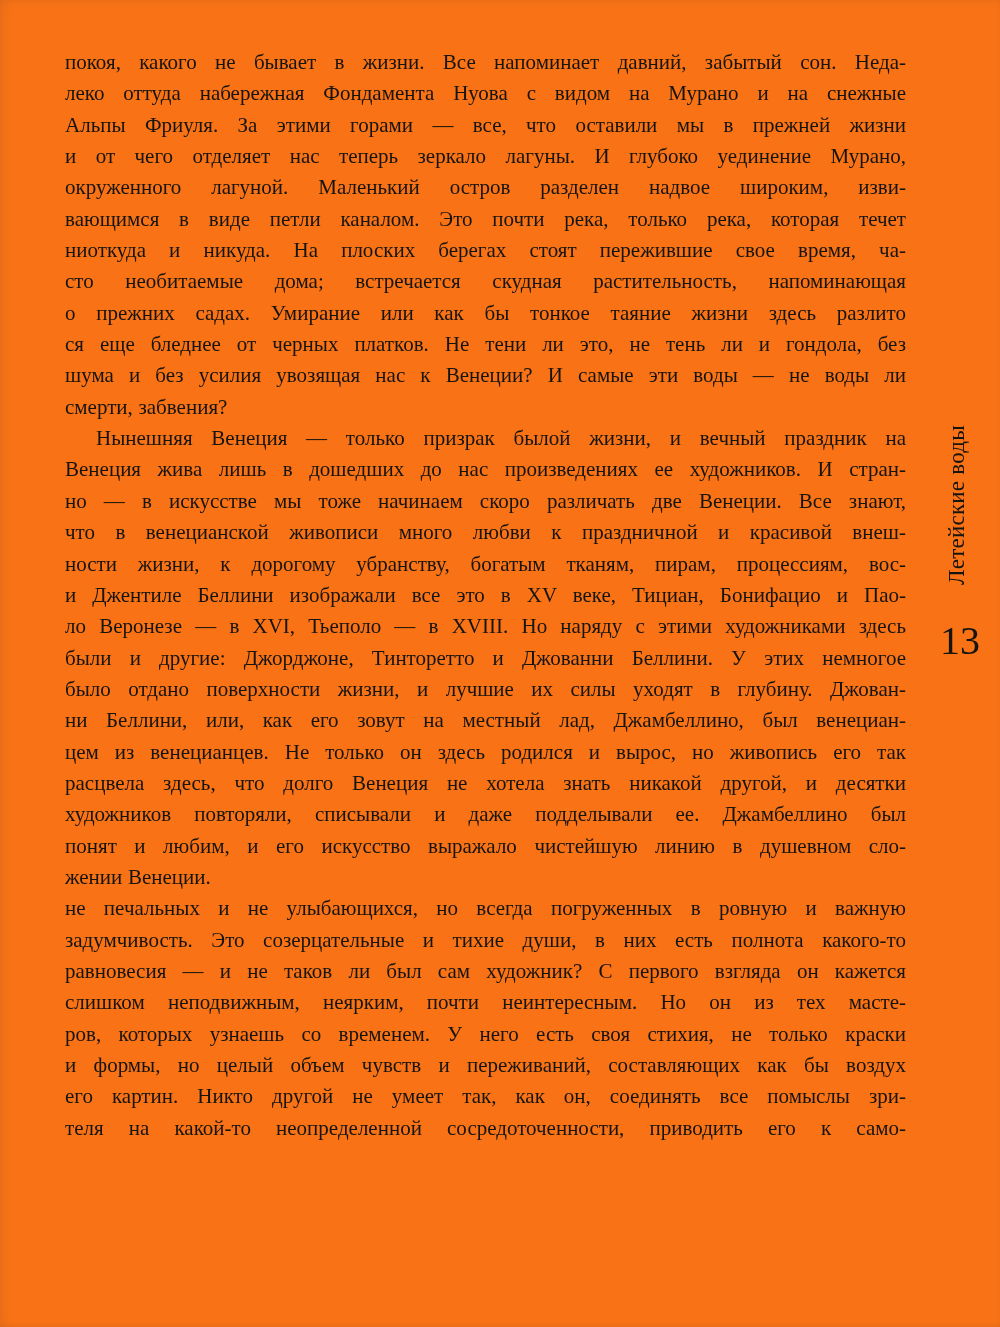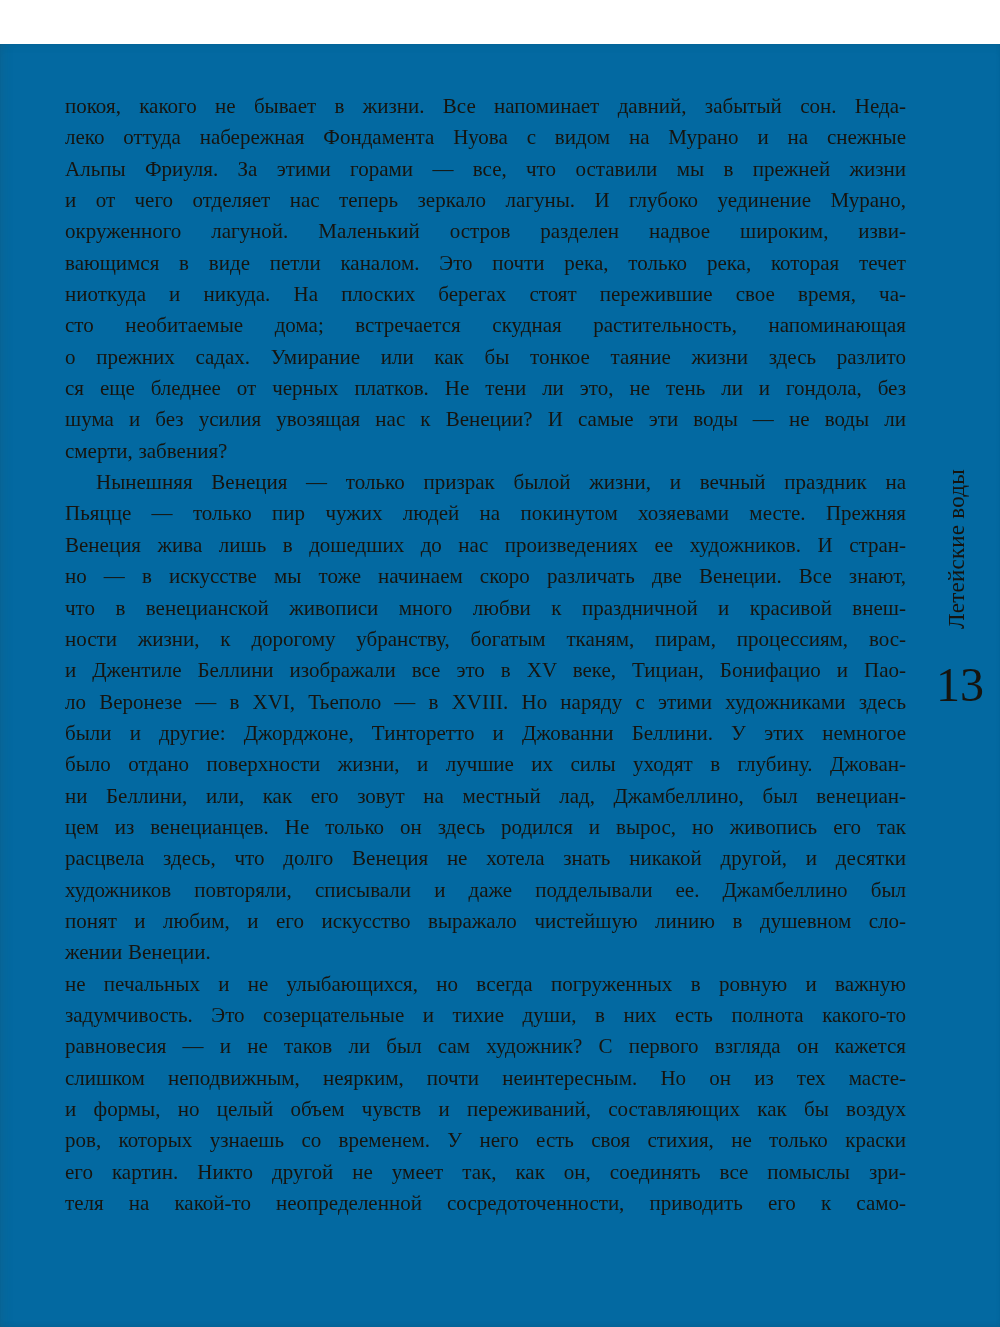--- a/index.html
+++ b/index.html
@@ -63,61 +63,60 @@
     white-space: nowrap;
     font-size: 23px;
     color: #16140f;
     letter-spacing: 0.01em;
   }
   .page-number {
     position: absolute;
     left: 960px;
     top: 640px;
     transform: translate(-50%, -50%);
-    font-size: 48px;
+    font-size: 40px;
     color: #16140f;
   }
 </style>
 </head>
 <body>
 
-<div class="page" style="background: #0369a1; color: rgb(22, 20, 15); margin-top: 44px;">
+<div class="page" style="background: #f97316; color: rgb(22, 20, 15);">
   <div class="text-block">
       <div class="line">покоя, какого не бывает в жизни. Все напоминает давний, забытый сон. Неда-</div>
       <div class="line">леко оттуда набережная Фондамента Нуова с видом на Мурано и на снежные</div>
       <div class="line">Альпы Фриуля. За этими горами — все, что оставили мы в прежней жизни</div>
       <div class="line">и от чего отделяет нас теперь зеркало лагуны. И глубоко уединение Мурано,</div>
       <div class="line">окруженного лагуной. Маленький остров разделен надвое широким, изви-</div>
       <div class="line">вающимся в виде петли каналом. Это почти река, только река, которая течет</div>
       <div class="line">ниоткуда и никуда. На плоских берегах стоят пережившие свое время, ча-</div>
       <div class="line">сто необитаемые дома; встречается скудная растительность, напоминающая</div>
       <div class="line">о прежних садах. Умирание или как бы тонкое таяние жизни здесь разлито</div>
       <div class="line">ся еще бледнее от черных платков. Не тени ли это, не тень ли и гондола, без</div>
       <div class="line">шума и без усилия увозящая нас к Венеции? И самые эти воды — не воды ли</div>
       <div class="line flush-left">смерти, забвения?</div>
       <div class="line indent">Нынешняя Венеция — только призрак былой жизни, и вечный праздник на</div>
-      <div class="line">Пьяцце — только пир чужих людей на покинутом хозяевами месте. Прежняя</div>
       <div class="line">Венеция жива лишь в дошедших до нас произведениях ее художников. И стран-</div>
       <div class="line">но — в искусстве мы тоже начинаем скоро различать две Венеции. Все знают,</div>
       <div class="line">что в венецианской живописи много любви к праздничной и красивой внеш-</div>
       <div class="line">ности жизни, к дорогому убранству, богатым тканям, пирам, процессиям, вос-</div>
       <div class="line">и Джентиле Беллини изображали все это в XV веке, Тициан, Бонифацио и Пао-</div>
       <div class="line">ло Веронезе — в XVI, Тьеполо — в XVIII. Но наряду с этими художниками здесь</div>
       <div class="line">были и другие: Джорджоне, Тинторетто и Джованни Беллини. У этих немногое</div>
       <div class="line">было отдано поверхности жизни, и лучшие их силы уходят в глубину. Джован-</div>
       <div class="line">ни Беллини, или, как его зовут на местный лад, Джамбеллино, был венециан-</div>
       <div class="line">цем из венецианцев. Не только он здесь родился и вырос, но живопись его так</div>
       <div class="line">расцвела здесь, что долго Венеция не хотела знать никакой другой, и десятки</div>
       <div class="line">художников повторяли, списывали и даже подделывали ее. Джамбеллино был</div>
       <div class="line">понят и любим, и его искусство выражало чистейшую линию в душевном сло-</div>
       <div class="line flush-left">жении Венеции.</div>
       <div class="line">не печальных и не улыбающихся, но всегда погруженных в ровную и важную</div>
       <div class="line">задумчивость. Это созерцательные и тихие души, в них есть полнота какого-то</div>
       <div class="line">равновесия — и не таков ли был сам художник? С первого взгляда он кажется</div>
       <div class="line">слишком неподвижным, неярким, почти неинтересным. Но он из тех масте-</div>
+      <div class="line">ров, которых узнаешь со временем. У него есть своя стихия, не только краски</div>
       <div class="line">и формы, но целый объем чувств и переживаний, составляющих как бы воздух</div>
-      <div class="line">ров, которых узнаешь со временем. У него есть своя стихия, не только краски</div>
       <div class="line">его картин. Никто другой не умеет так, как он, соединять все помыслы зри-</div>
       <div class="line">теля на какой-то неопределенной сосредоточенности, приводить его к само-</div>
     </div>
   <div class="running-title">Летейские воды</div>
   <div class="page-number">13</div>
 </div>
 
 </body></html>

